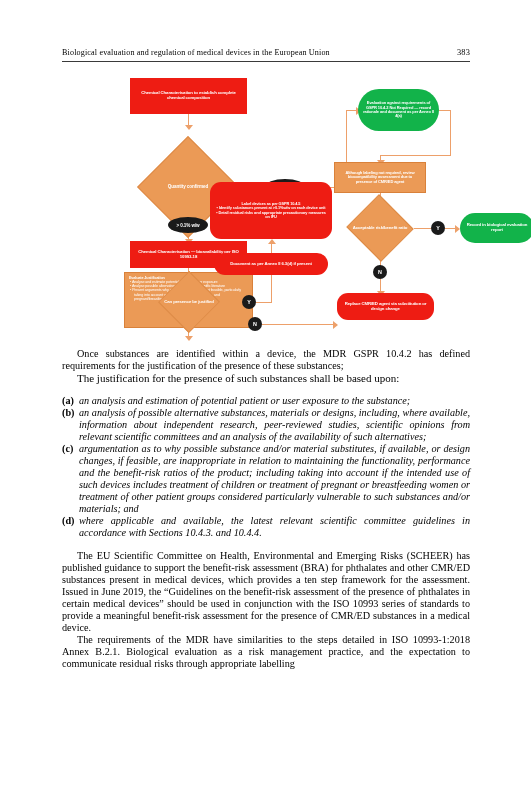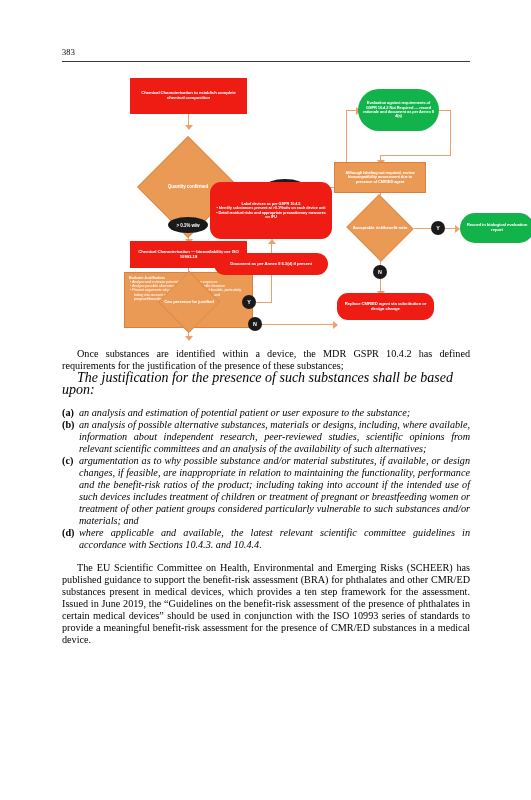--- a/index.html
+++ b/index.html
@@ -172,23 +172,22 @@
     line-height: 12px;
   }
   p.para {
     margin: 0;
     text-align: justify;
     text-indent: 15px;
     hyphens: none;
   }
   p.quote {
     margin: 0;
-    font-style: italic;
     text-indent: 15px;
-    font-size: 14px;
+    font-size: 11px;
   }
   .spacer-md { height: 11px; }
 
   ol.alpha-list {
     margin: 0;
     padding: 0;
     list-style: none;
   }
   ol.alpha-list > li {
     position: relative;
@@ -207,20 +206,21 @@
   }
   ol.alpha-list > li .li-body {
     display: block;
     font-style: italic;
   }
 </style>
 </head>
 <body>
 
 <div id="running-head">
+  <span class="rh-title">Biological evaluation and regulation of medical devices in the European Union</span>
   <span class="rh-folio">383</span>
 </div>
 <div id="head-rule"></div>
 
 <div id="figure">
 
   <div class="conn conn-v" style="left:126px; top:40px; height:13px;"></div>
   <div class="arrow arrow-down" style="left:122.5px; top:51px;"></div>
 
   <div class="conn conn-h" style="left:163px; top:113px; width:40px;"></div>
@@ -388,14 +388,15 @@
     <li>
       <span class="marker">(d)</span>
       <span class="li-body">where applicable and available, the latest relevant scientific committee guidelines in accordance with Sections 10.4.3. and 10.4.4.</span>
     </li>
   </ol>
 
   <div class="spacer-md"></div>
 
   <p class="para">The EU Scientific Committee on Health, Environmental and Emerging Risks (SCHEER) has published guidance to support the benefit-risk assessment (BRA) for phthalates and other CMR/ED substances present in medical devices, which provides a ten step framework for the assessment. Issued in June 2019, the “Guidelines on the benefit-risk assessment of the presence of phthalates in certain medical devices” should be used in conjunction with the ISO 10993 series of standards to provide a meaningful benefit-risk assessment for the presence of CMR/ED substances in a medical device.</p>
 
+  <p class="para">The requirements of the MDR have similarities to the steps detailed in ISO 10993-1:2018 Annex B.2.1. Biological evaluation as a risk management practice, and the expectation to communicate residual risks through appropriate labelling</p>
 
 </div>
 
 </body></html>

